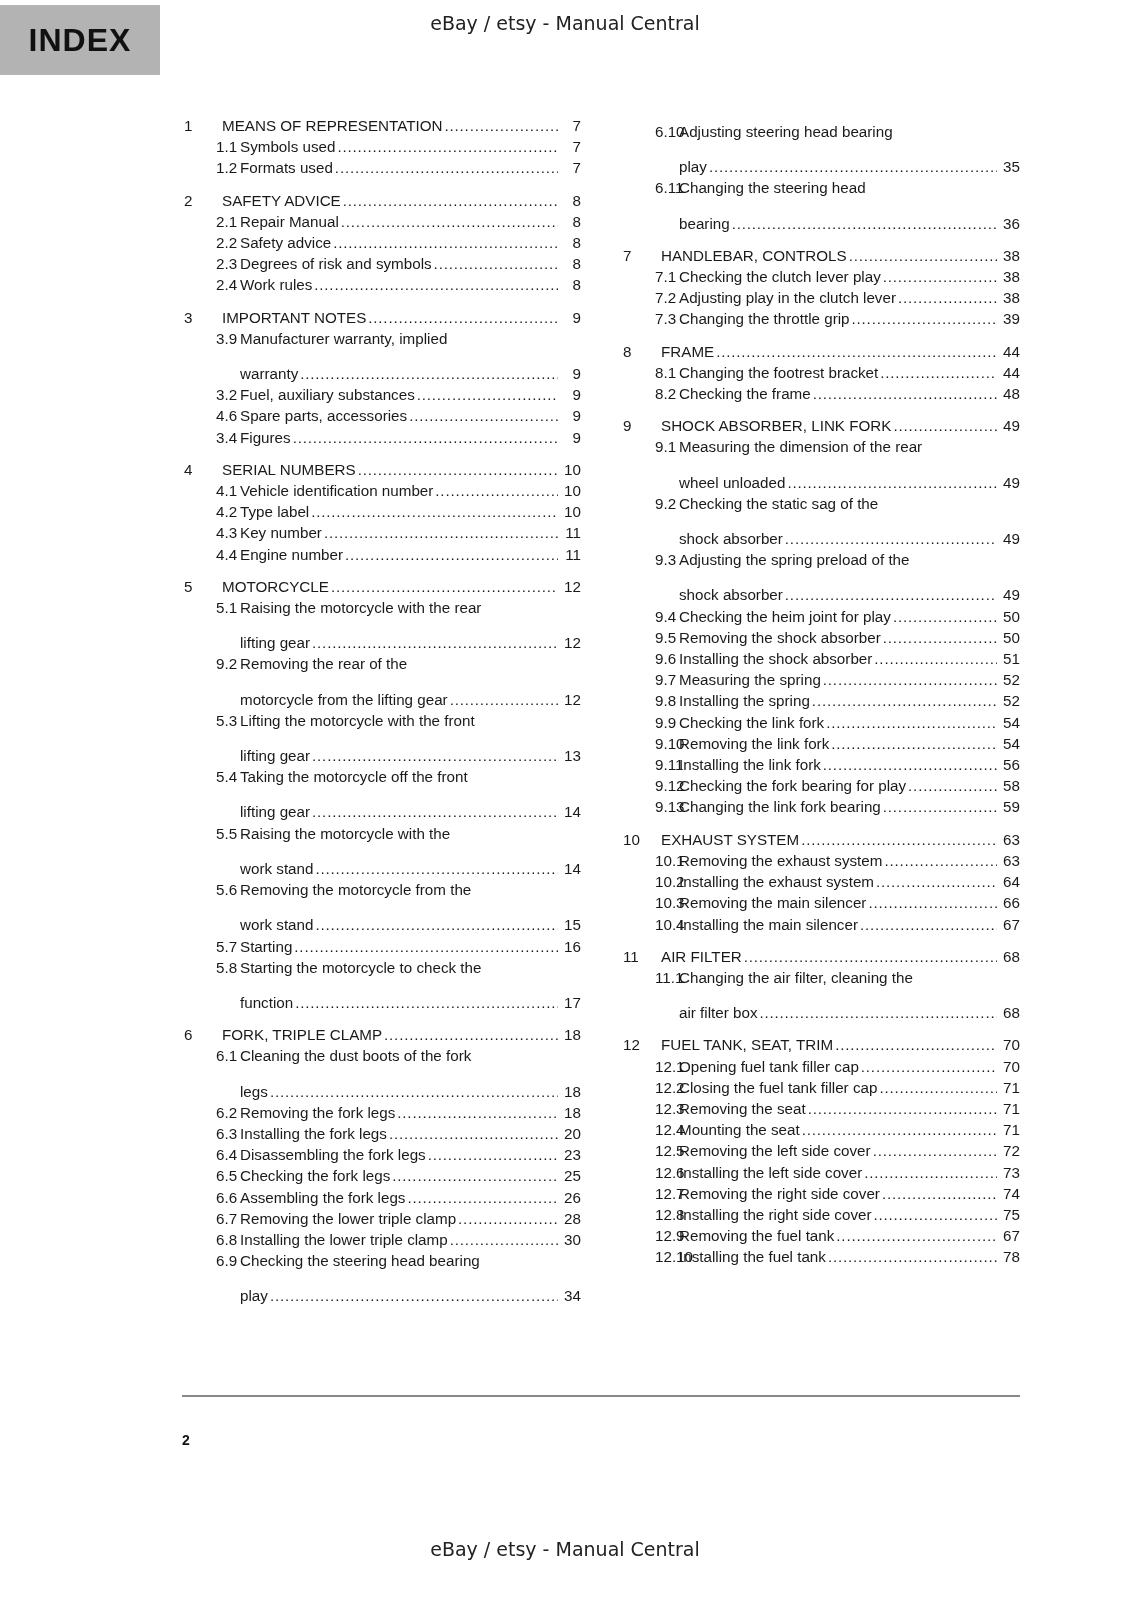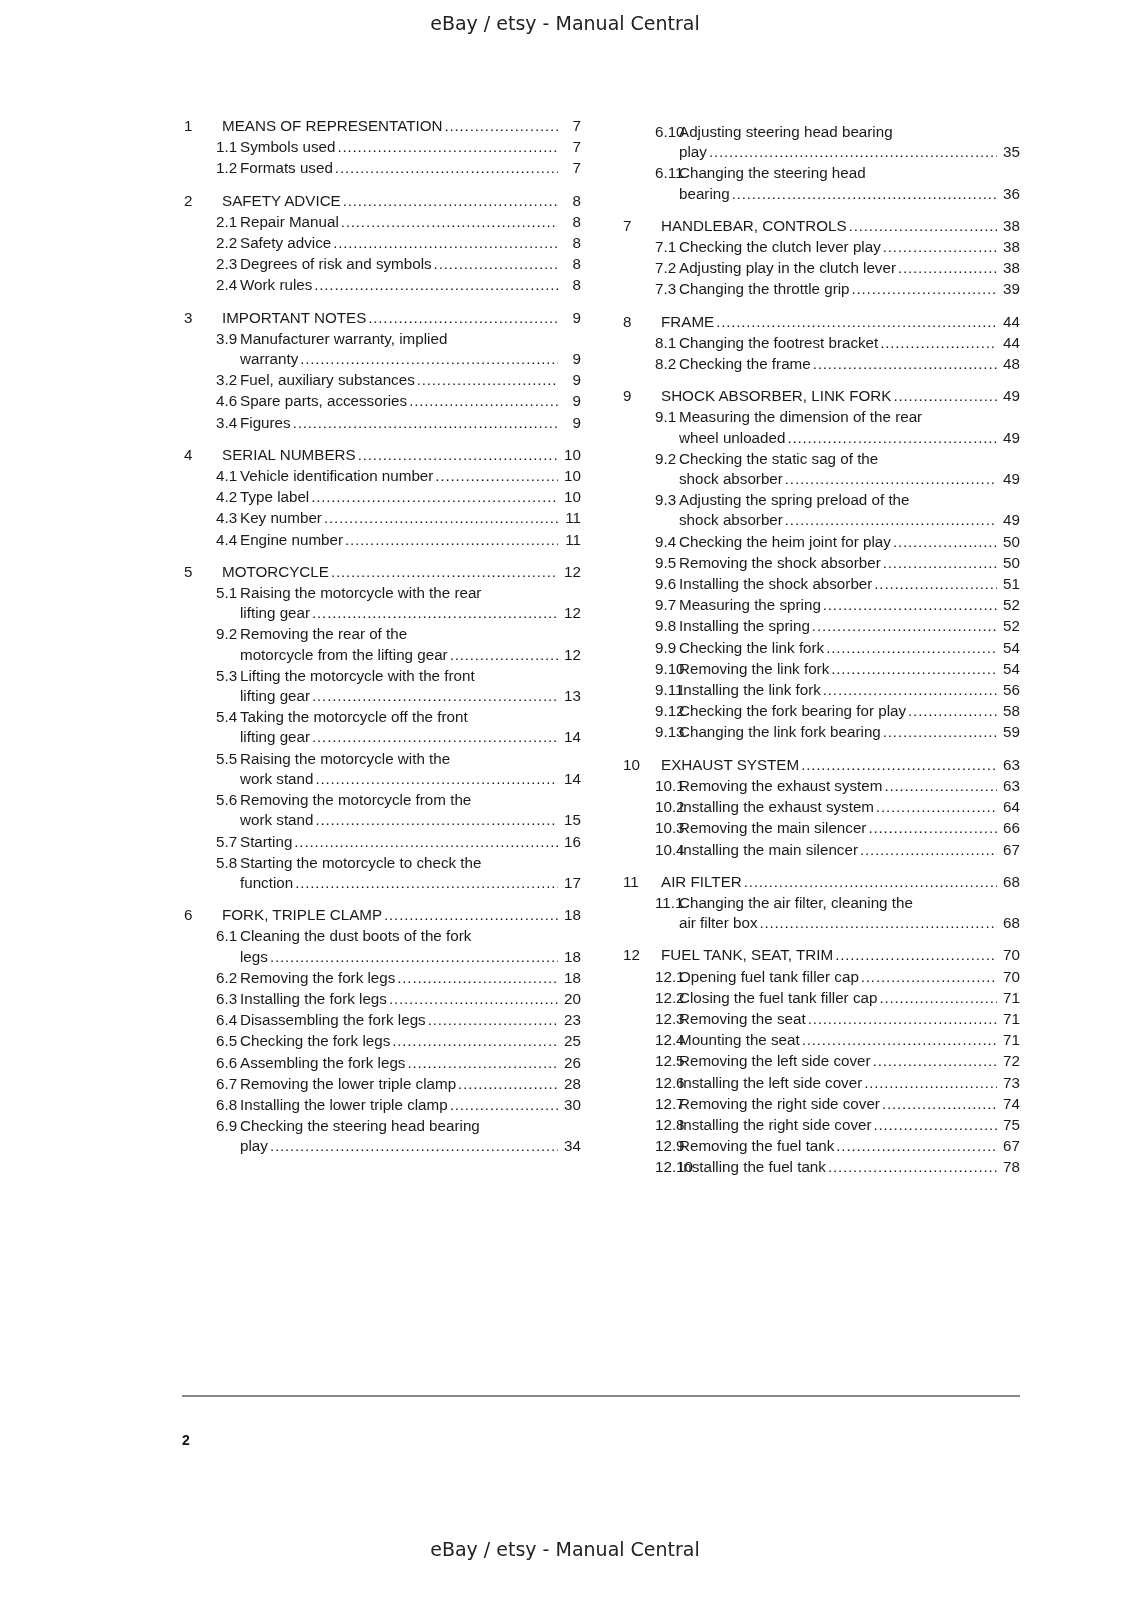--- a/index.html
+++ b/index.html
@@ -129,21 +129,21 @@
     min-width: 0;
   }
 
   .flow-line .fl-page {
     flex: 0 0 auto;
     text-align: right;
     min-width: 22px;
     white-space: nowrap;
   }
 
-  .flow-line + .flow-line { margin-top: 5px; }
+  .flow-line + .flow-line { margin-top: 20px; }
 
   
   .footer-rule {
     position: absolute;
     left: 182px;
     right: 110px;
     top: 1395px;
     border-top: 2px solid #888;
   }
 
@@ -164,20 +164,23 @@
     text-align: center;
     font-size: 19px;
     color: #222;
     font-family: "DejaVu Sans", sans-serif;
   }
 </style>
 </head>
 <body>
 
 <div class="page-header">
+  <div class="index-badge">
+    <span class="index-badge-label">INDEX</span>
+  </div>
   <div class="header-center-title">eBay / etsy - Manual Central</div>
 </div>
 
 <div class="toc-wrap">
   <div class="toc-column" id="toc-left">
       <div class="toc-entry level1">
         <div class="entry-num">1</div>
         <div class="entry-flow">
           <div class="flow-line">
             <span class="fl-text">MEANS OF REPRESENTATION</span>

